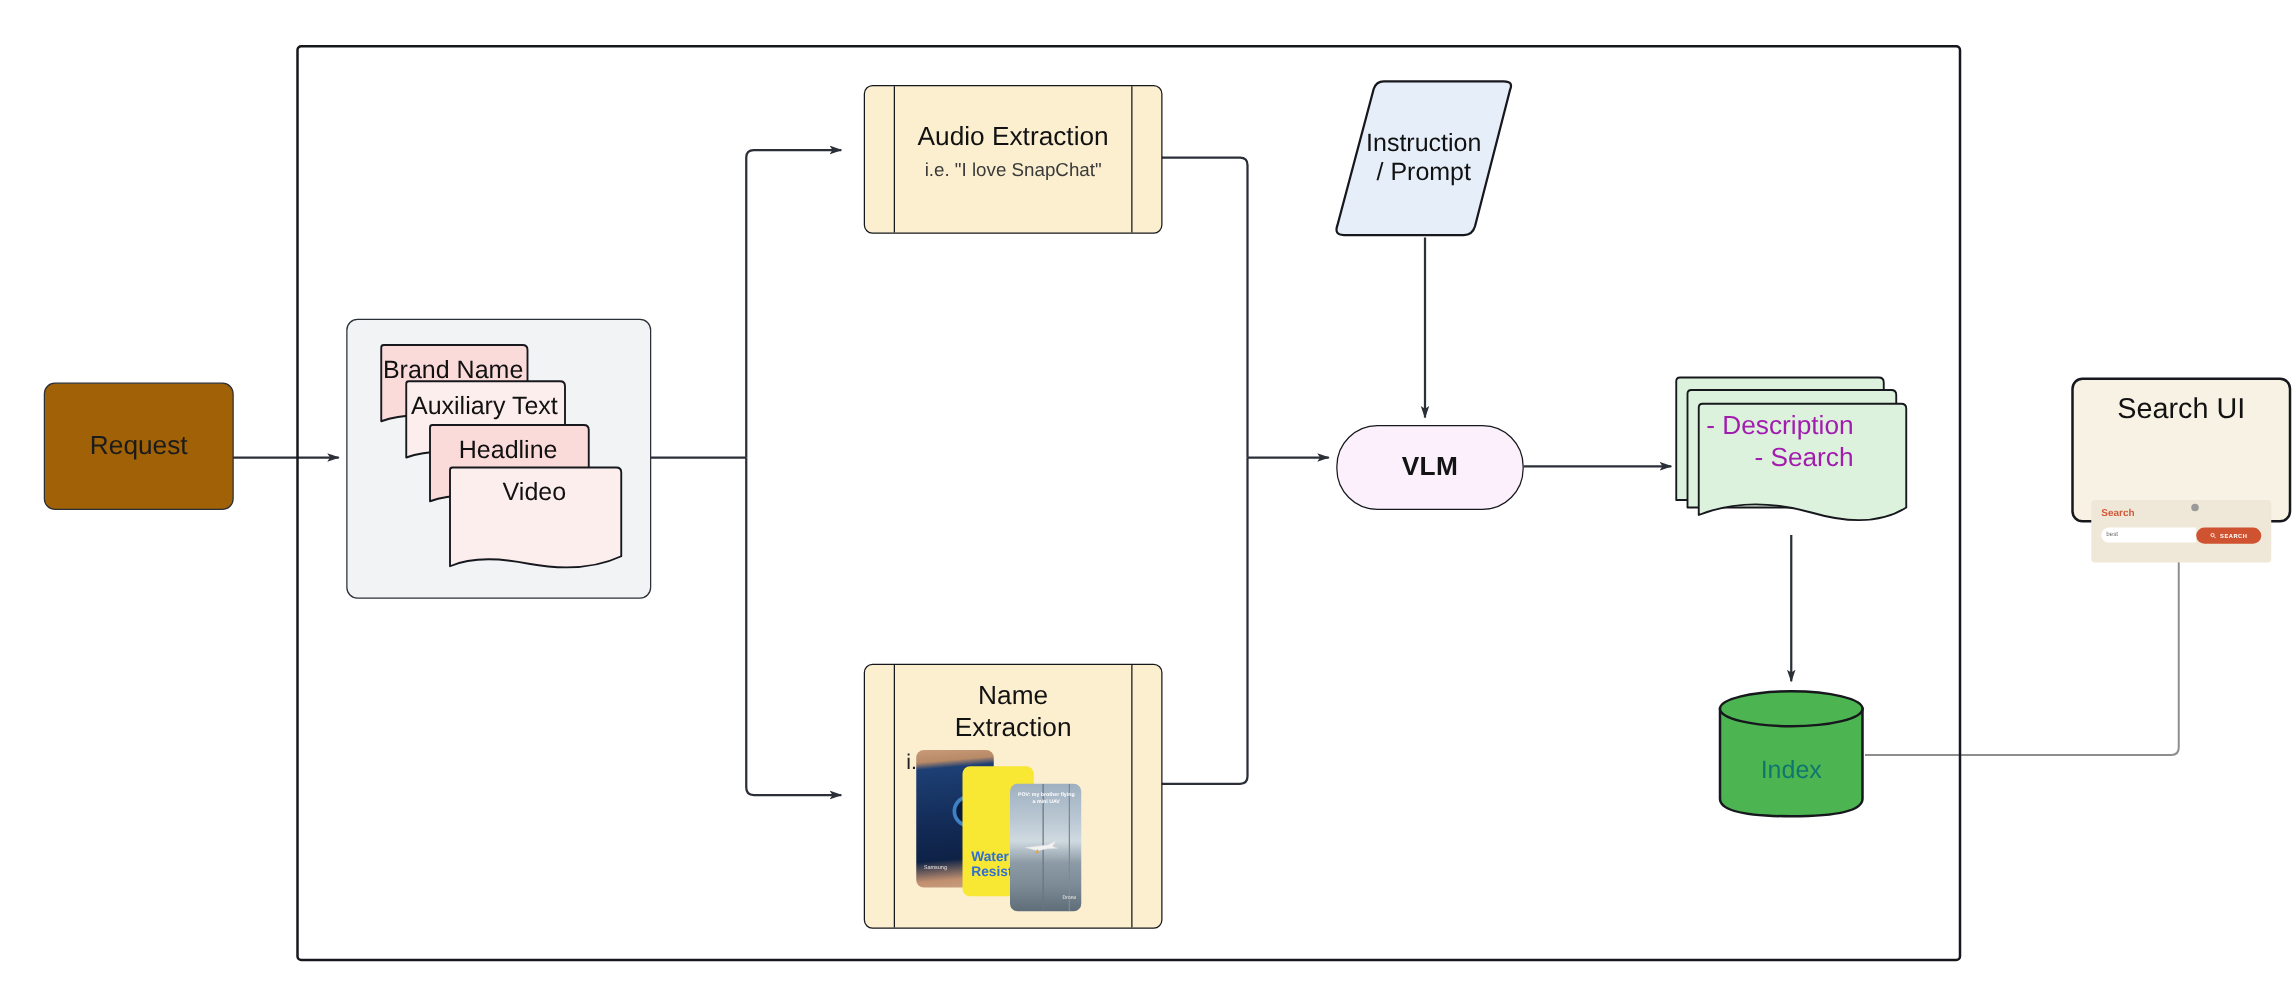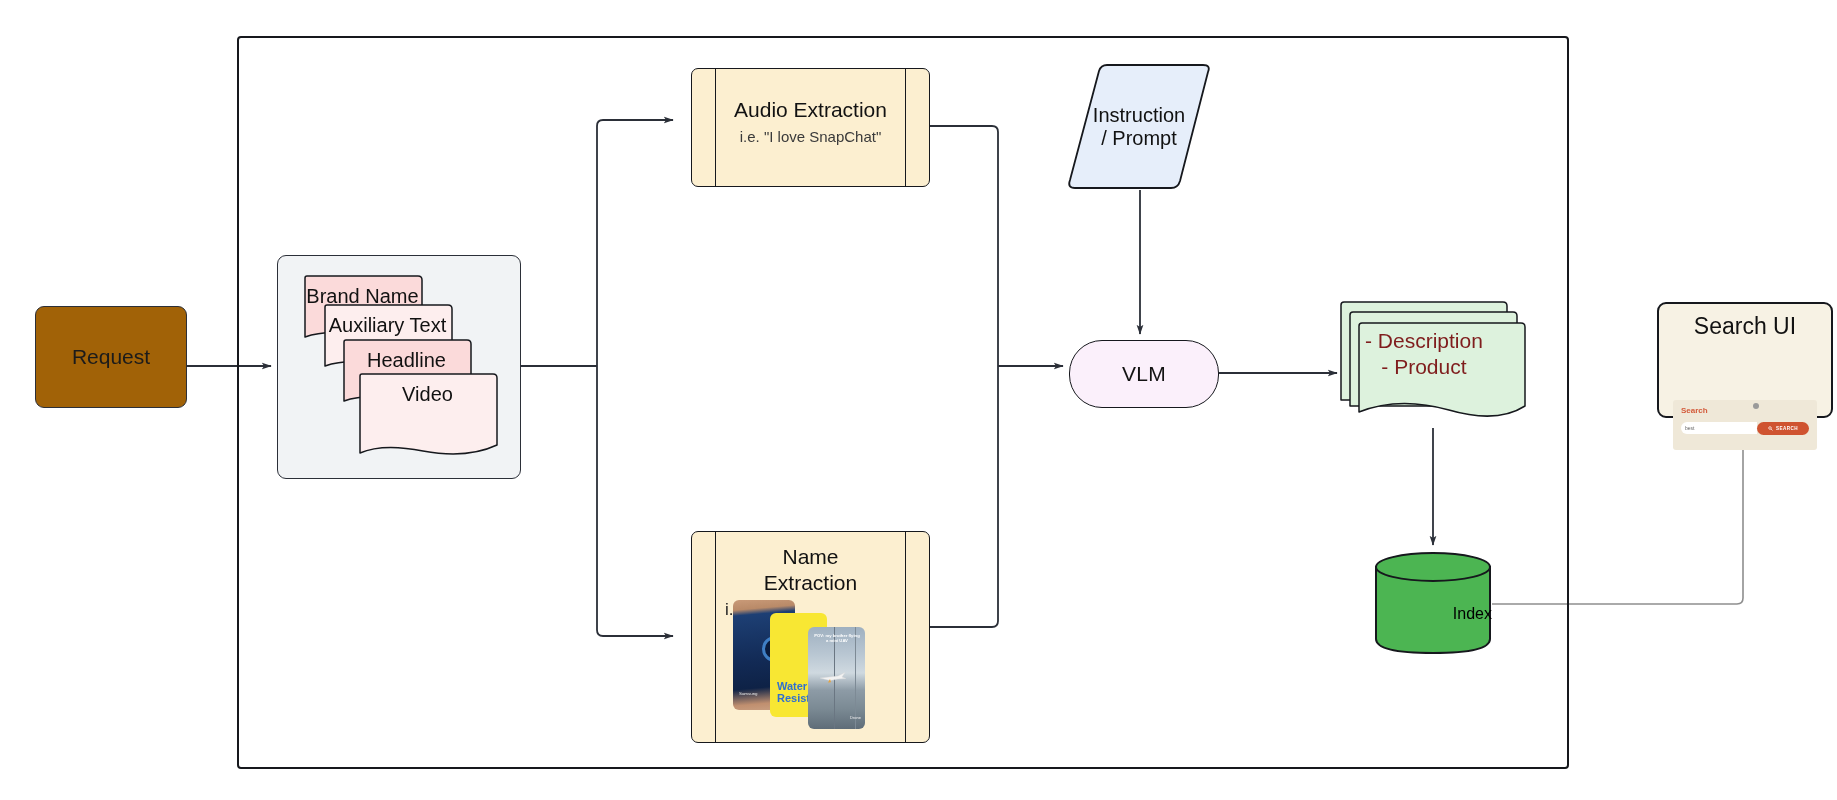--- a/index.html
+++ b/index.html
@@ -58,34 +58,34 @@
   
   #instruction-node{position:absolute;left:1063px;top:63px;width:152px;height:127px;}
   #instruction-node .lbl{font-size:20px;color:#111;}
 
   
   #vlm-node{
     position:absolute;left:1069px;top:340px;width:148px;height:66px;
     background:#fbf0fb;border:1.8px solid #16181d;border-radius:33px;
     display:flex;align-items:center;justify-content:center;
   }
-  #vlm-node .lbl{font-size:21px;color:#131313;letter-spacing:.3px;}
+  #vlm-node .lbl{font-size:21px;color:#131313;letter-spacing:.3px;font-weight:bold;}
 
   
   #output-node{position:absolute;left:1337px;top:300px;width:190px;height:128px;}
   #output-node .txt{
-    position:absolute;left:28px;top:28px;font-size:21px;color:#7f1d1d;line-height:1.22;
-    text-align:center;
+    position:absolute;left:28px;top:28px;font-size:21px;color:#a21caf;line-height:1.22;
+    text-align:right;
   }
 
   
   #index-node{position:absolute;left:1374px;top:551px;width:118px;height:104px;}
   #index-node .lbl{
-    position:absolute;left:0;right:0;top:54px;text-align:right;
-    font-size:16px;color:#000000;
+    position:absolute;left:0;right:0;top:54px;text-align:center;
+    font-size:20px;color:#0f766e;
   }
 
   
   #searchui-node{
     position:absolute;left:1657px;top:302px;width:172px;height:112px;
     background:#f7f2e4;border:2px solid #16181d;border-radius:9px;
   }
   #searchui-node .head{
     position:absolute;left:0;right:0;top:9px;text-align:center;
     font-size:23px;color:#121212;
@@ -264,21 +264,21 @@
   </div>
 
   <div id="output-node">
     <svg width="190" height="128" viewBox="0 0 190 128" style="position:absolute;left:0;top:0;">
       <path d="M4,5 Q4,2 7,2 L166,2 Q170,2 170,6 L170,100 L4,100 Z" fill="#ddf2dd" stroke="#16181d" stroke-width="1.5" stroke-linejoin="round"></path>
       <path d="M13,15 Q13,12 16,12 L176,12 Q180,12 180,16 L180,106 L13,106 Z" fill="#ddf2dd" stroke="#16181d" stroke-width="1.5" stroke-linejoin="round"></path>
       <path d="M22,26 Q22,23 25,23 L184,23 Q188,23 188,27 L188,106 Q160,124 112,110 Q62,96 22,112 Z" fill="#ddf2dd" stroke="#16181d" stroke-width="1.5" stroke-linejoin="round"></path>
     </svg>
     <div class="txt">
       <div>- Description</div>
-      <div>- Product</div>
+      <div>- Search</div>
     </div>
   </div>
 
   <div id="index-node">
     <svg width="118" height="104" viewBox="0 0 118 104" style="position:absolute;left:0;top:0;">
       <path d="M2,16 L2,88 Q2,102 59,102 Q116,102 116,88 L116,16 Z" fill="#4cb552" stroke="#16181d" stroke-width="2"></path>
       <ellipse cx="59" cy="16" rx="57" ry="14" fill="#4cb552" stroke="#16181d" stroke-width="2"></ellipse>
     </svg>
     <div class="lbl">Index</div>
   </div>

